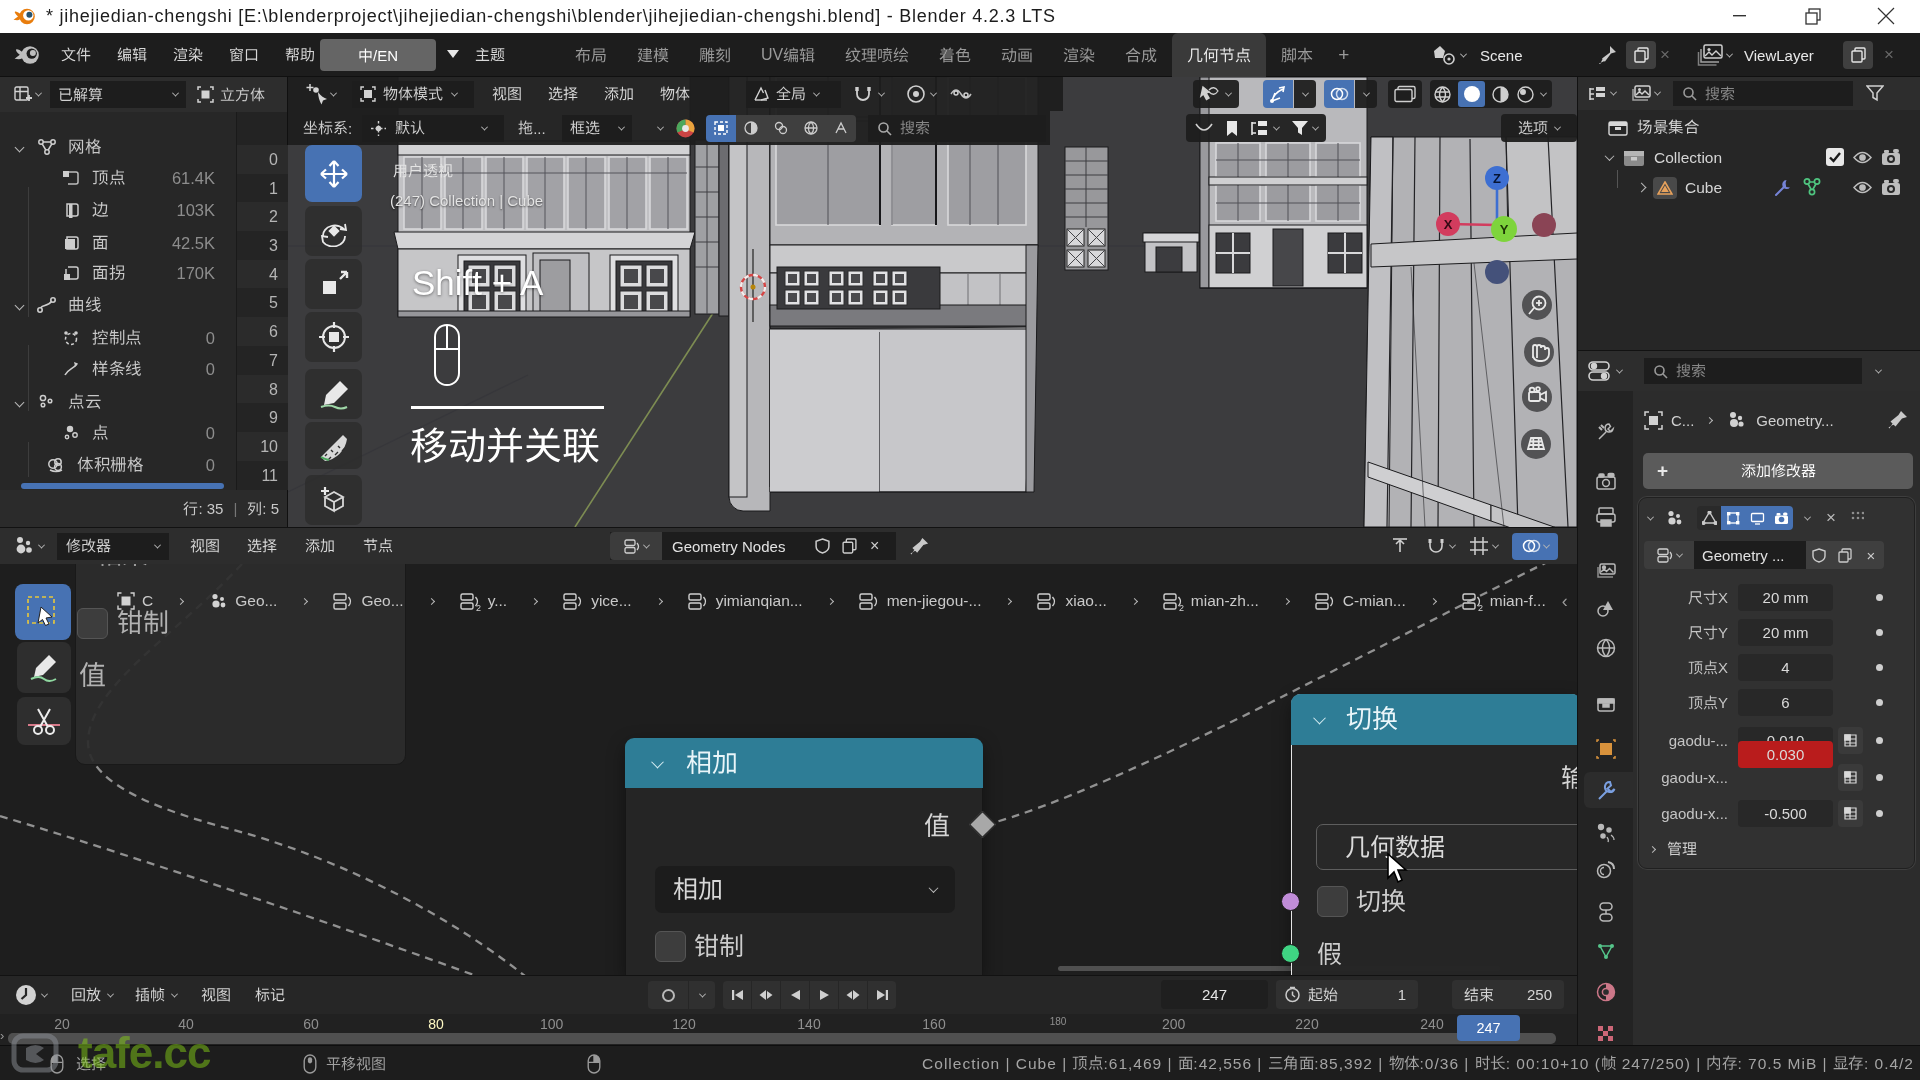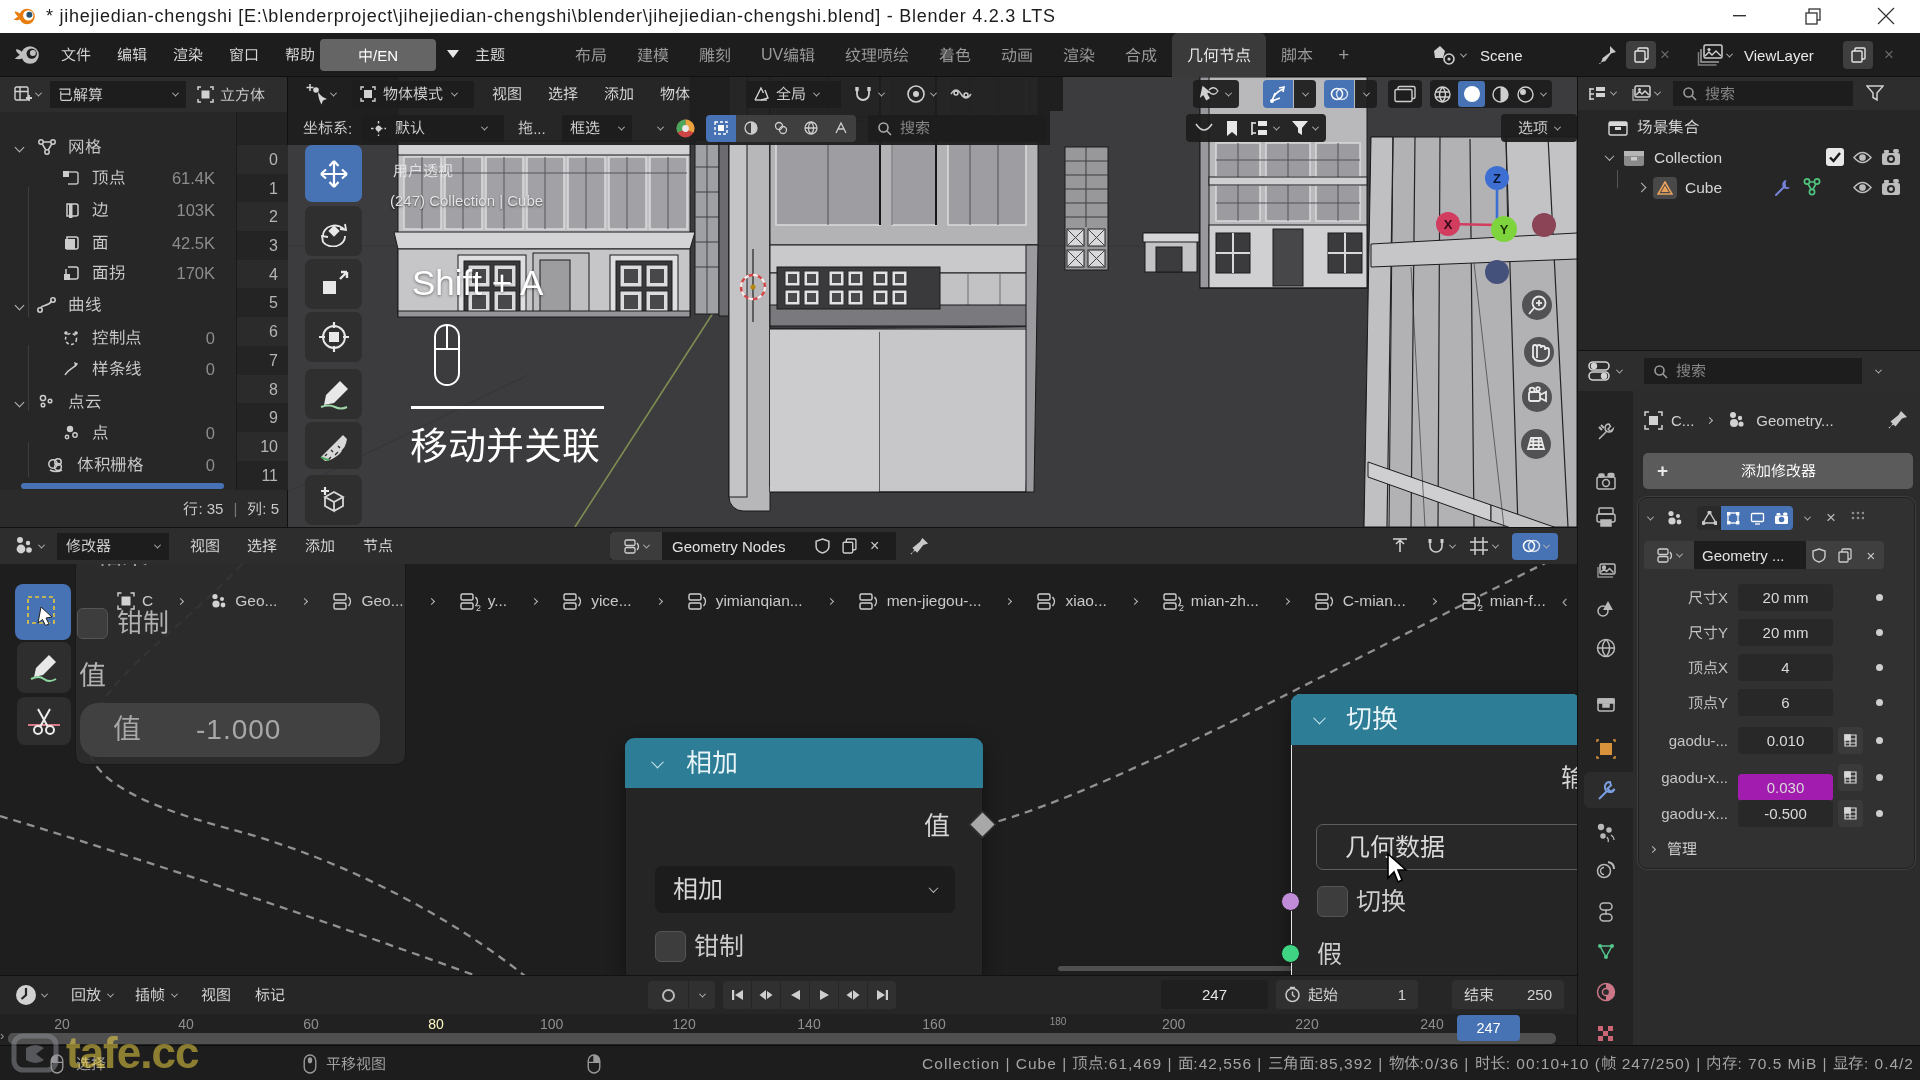--- a/index.html
+++ b/index.html
@@ -1729,21 +1729,21 @@
   <div class="abs" style="left:60px;top:376px;width:90px;height:27px;display:flex;align-items:center;justify-content:flex-end;color:#c4c4c4">gaodu-...</div>
   <div class="abs row" style="left:160px;top:376px;width:95px;height:27px;background:#282828;border-radius:4px;justify-content:center;color:#dadada">0.010</div>
   <div class="abs" style="left:260px;top:376px;width:25px;height:27px;background:#3a3a3a;border-radius:4px;display:flex;align-items:center;justify-content:center">
       <svg class="ic" width="15" height="15" viewBox="0 0 15 15" fill="none" stroke="#d8d8d8" stroke-width="1.6">
         <path d="M2 2 h11 v11 h-11z M2 6 h11 M2 10 h11 M7 2 v11" stroke-width="1.2"></path>
         <path d="M2 2 h5 v5 h-5z" fill="#d8d8d8"></path>
       </svg>
     </div>
   <div class="abs" style="left:298px;top:386px;width:7px;height:7px;border-radius:50%;background:#cfcfcf"></div>
   <div class="abs" style="left:60px;top:413px;width:90px;height:27px;display:flex;align-items:center;justify-content:flex-end;color:#c4c4c4">gaodu-x...</div>
-  <div class="abs row" style="left:160px;top:423px;width:95px;height:27px;background:#a21caf;border-radius:4px;justify-content:center;color:#dadada">0.030</div>
+  <div class="abs row" style="left:160px;top:390px;width:95px;height:27px;background:#b91c1c;border-radius:4px;justify-content:center;color:#dadada">0.030</div>
   <div class="abs" style="left:260px;top:413px;width:25px;height:27px;background:#3a3a3a;border-radius:4px;display:flex;align-items:center;justify-content:center">
       <svg class="ic" width="15" height="15" viewBox="0 0 15 15" fill="none" stroke="#d8d8d8" stroke-width="1.6">
         <path d="M2 2 h11 v11 h-11z M2 6 h11 M2 10 h11 M7 2 v11" stroke-width="1.2"></path>
         <path d="M2 2 h5 v5 h-5z" fill="#d8d8d8"></path>
       </svg>
     </div>
   <div class="abs" style="left:298px;top:423px;width:7px;height:7px;border-radius:50%;background:#cfcfcf"></div>
   <div class="abs" style="left:60px;top:449px;width:90px;height:27px;display:flex;align-items:center;justify-content:flex-end;color:#c4c4c4">gaodu-x...</div>
   <div class="abs row" style="left:160px;top:449px;width:95px;height:27px;background:#282828;border-radius:4px;justify-content:center;color:#dadada">-0.500</div>
   <div class="abs" style="left:260px;top:449px;width:25px;height:27px;background:#3a3a3a;border-radius:4px;display:flex;align-items:center;justify-content:center">
@@ -1783,26 +1783,20 @@
     </div>
   <div class="abs" style="left:77px;top:80px;width:31px;height:31px;background:#3d3d3d;border:1px solid #555;border-radius:6px"></div>
   <div class="abs" style="left:117px;top:80px;color:#b2b2b2;font-size:26px;line-height:30px"><svg class="zj">
         <use href="#u94B3"></use>
       </svg><svg class="zj">
         <use href="#u5236"></use>
       </svg></div>
   <div class="abs" style="left:79px;top:133px;color:#b2b2b2;font-size:27px;line-height:30px"><svg class="zj">
         <use href="#u503C"></use>
       </svg></div>
-  <div class="abs row" style="left:80px;top:175px;width:300px;height:54px;background:#414141;border-radius:18px;color:#a8a8a8;font-size:28px">
-    <span style="margin-left:33px"><svg class="zj">
-          <use href="#u503C"></use>
-        </svg></span>
-      <span style="margin-left:55px;letter-spacing:1px">-1.000</span>
-  </div>
 
   <div class="abs" style="left:625px;top:210px;width:358px;height:238px;background:rgba(37,37,37,.97);border:1px solid #161616;border-radius:10px 10px 0 0;box-shadow:0 6px 18px rgba(0,0,0,.4)"></div>
   <div class="abs row" style="left:625px;top:210px;width:358px;height:50px;background:#2e7d96;border-radius:9px 9px 0 0">
     <span class="chev" style="border-color:#d5ecf2;width:9px;height:9px;margin-left:28px"></span>
     <span style="margin-left:24px;color:#e9f5f9;font-size:26px"><svg class="zj">
           <use href="#u76F8"></use>
         </svg><svg class="zj">
           <use href="#u52A0"></use>
         </svg></span>
   </div>
@@ -2224,14 +2218,14 @@
         <use href="#u663E"></use>
       </svg><svg class="zj">
         <use href="#u5B58"></use>
       </svg>: 0.4/2</span>
 </div>
 <div class="abs" style="left:10px;top:1028px;display:flex;align-items:center;opacity:.5">
   <svg class="ic" width="50" height="50" viewBox="0 0 50 50" fill="none" stroke="#8d9198" stroke-width="5">
       <rect x="4" y="8" width="42" height="34" rx="9"></rect>
       <path d="M16 42 L16 20 q10 -6 18 0 l-8 6 8 6 q-8 6 -18 0" fill="#8d9198" stroke="none"></path>
     </svg>
-  <span style="color:#fde047;font-size:44px;font-weight:bold;letter-spacing:-1px;margin-left:6px;font-family:'Liberation Sans'">tafe.cc</span>
+  <span style="color:#84cc16;font-size:44px;font-weight:bold;letter-spacing:-1px;margin-left:18px;font-family:'Liberation Sans'">tafe.cc</span>
 </div>
 
 </body></html>

